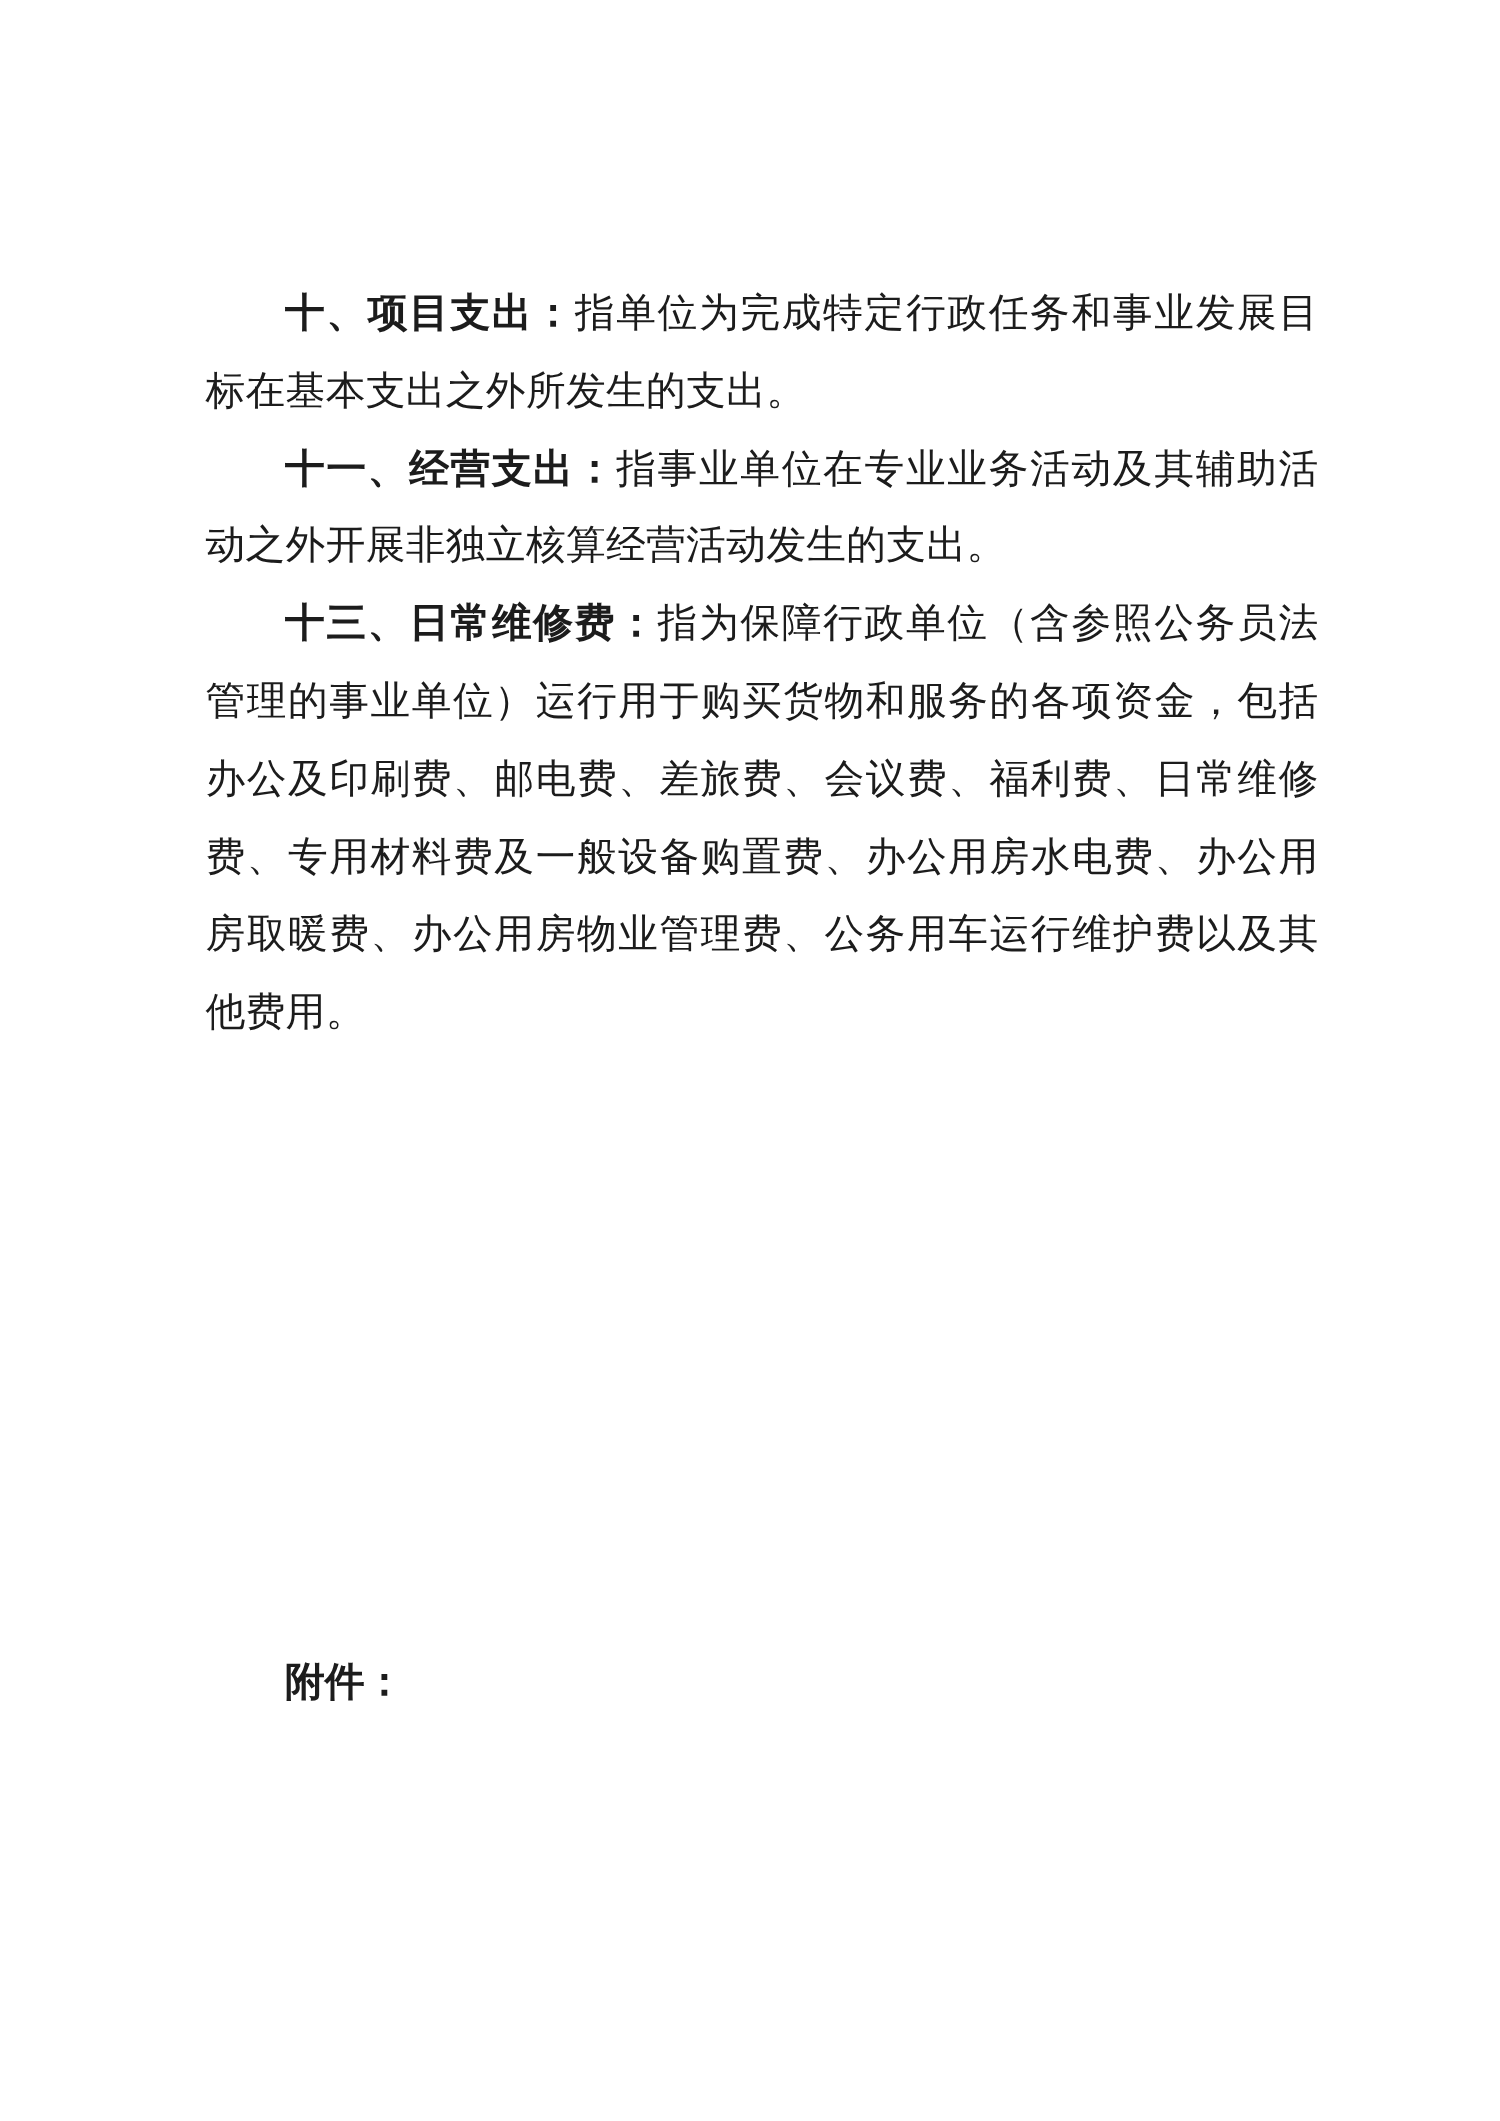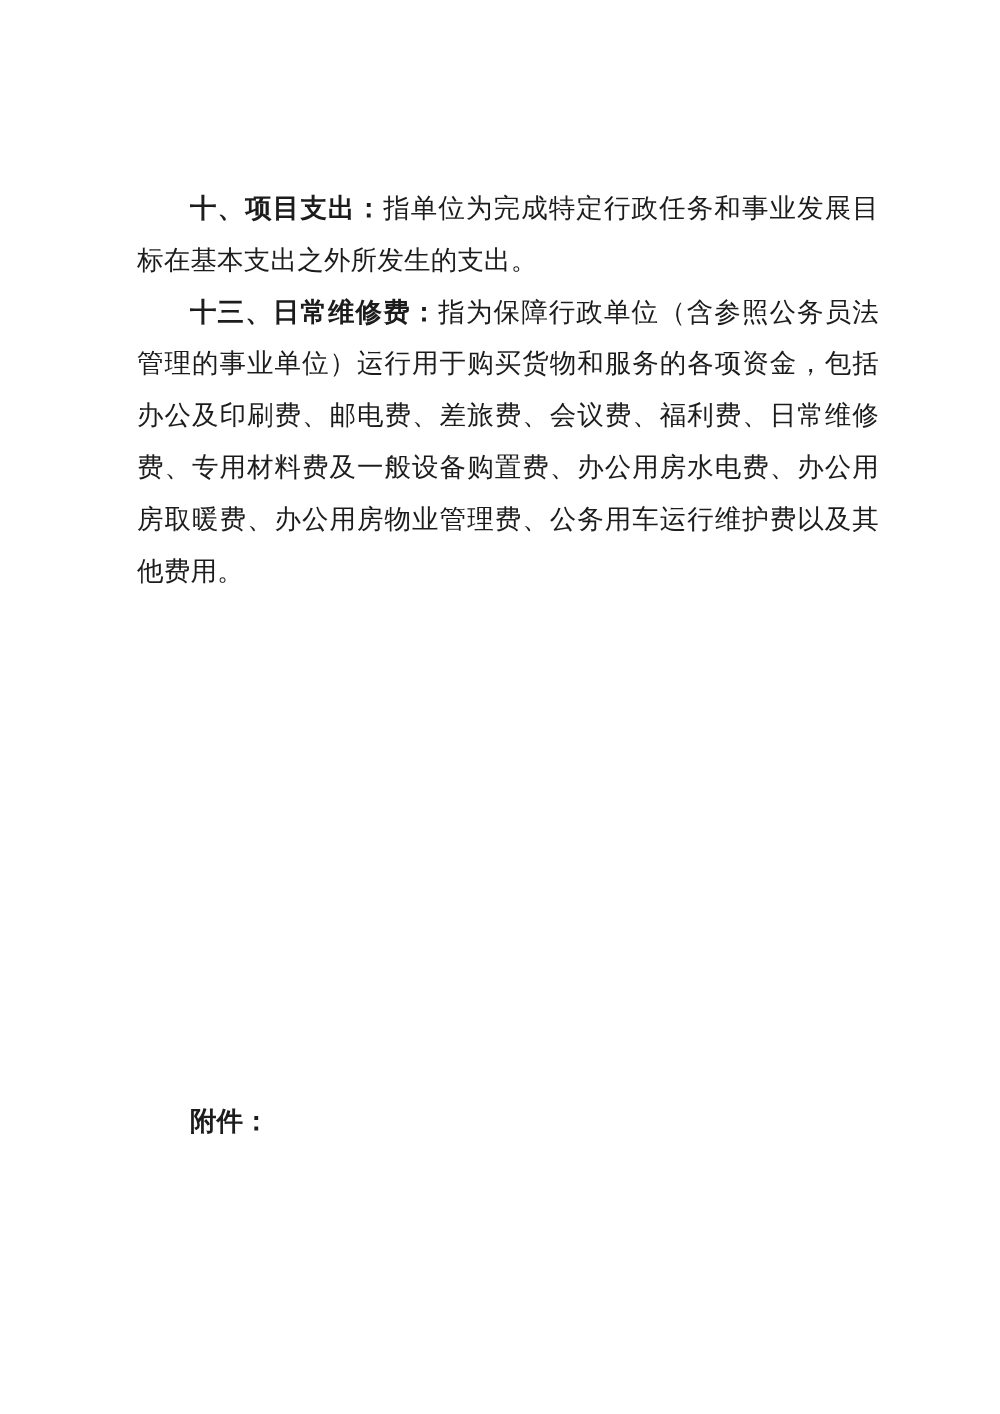--- a/index.html
+++ b/index.html
@@ -65,20 +65,21 @@
     font-family: "Liberation Serif", "DejaVu Serif", serif;
   }
 </style>
 </head>
 <body>
 
 <div class="page" style="background: rgb(255, 255, 255); color: rgb(28, 28, 28);">
 
   <div class="body-text">
       <p class="para"><strong class="lead">十、项目支出：</strong><span class="para-text">指单位为完成特定行政任务和事业发展目标在基本支出之外所发生的支出。</span></p>
+      <p class="para"><strong class="lead">十一、经营支出：</strong><span class="para-text">指事业单位在专业业务活动及其辅助活动之外开展非独立核算经营活动发生的支出。</span></p>
       <p class="para"><strong class="lead">十三、日常维修费：</strong><span class="para-text">指为保障行政单位（含参照公务员法管理的事业单位）运行用于购买货物和服务的各项资金，包括办公及印刷费、邮电费、差旅费、会议费、福利费、日常维修费、专用材料费及一般设备购置费、办公用房水电费、办公用房取暖费、办公用房物业管理费、公务用车运行维护费以及其他费用。</span></p>
     </div>
 
   <div class="attachments">
     <strong class="att-label">附件：</strong>
   </div>
 
   <div class="page-number">–20–</div>
 
 </div>

